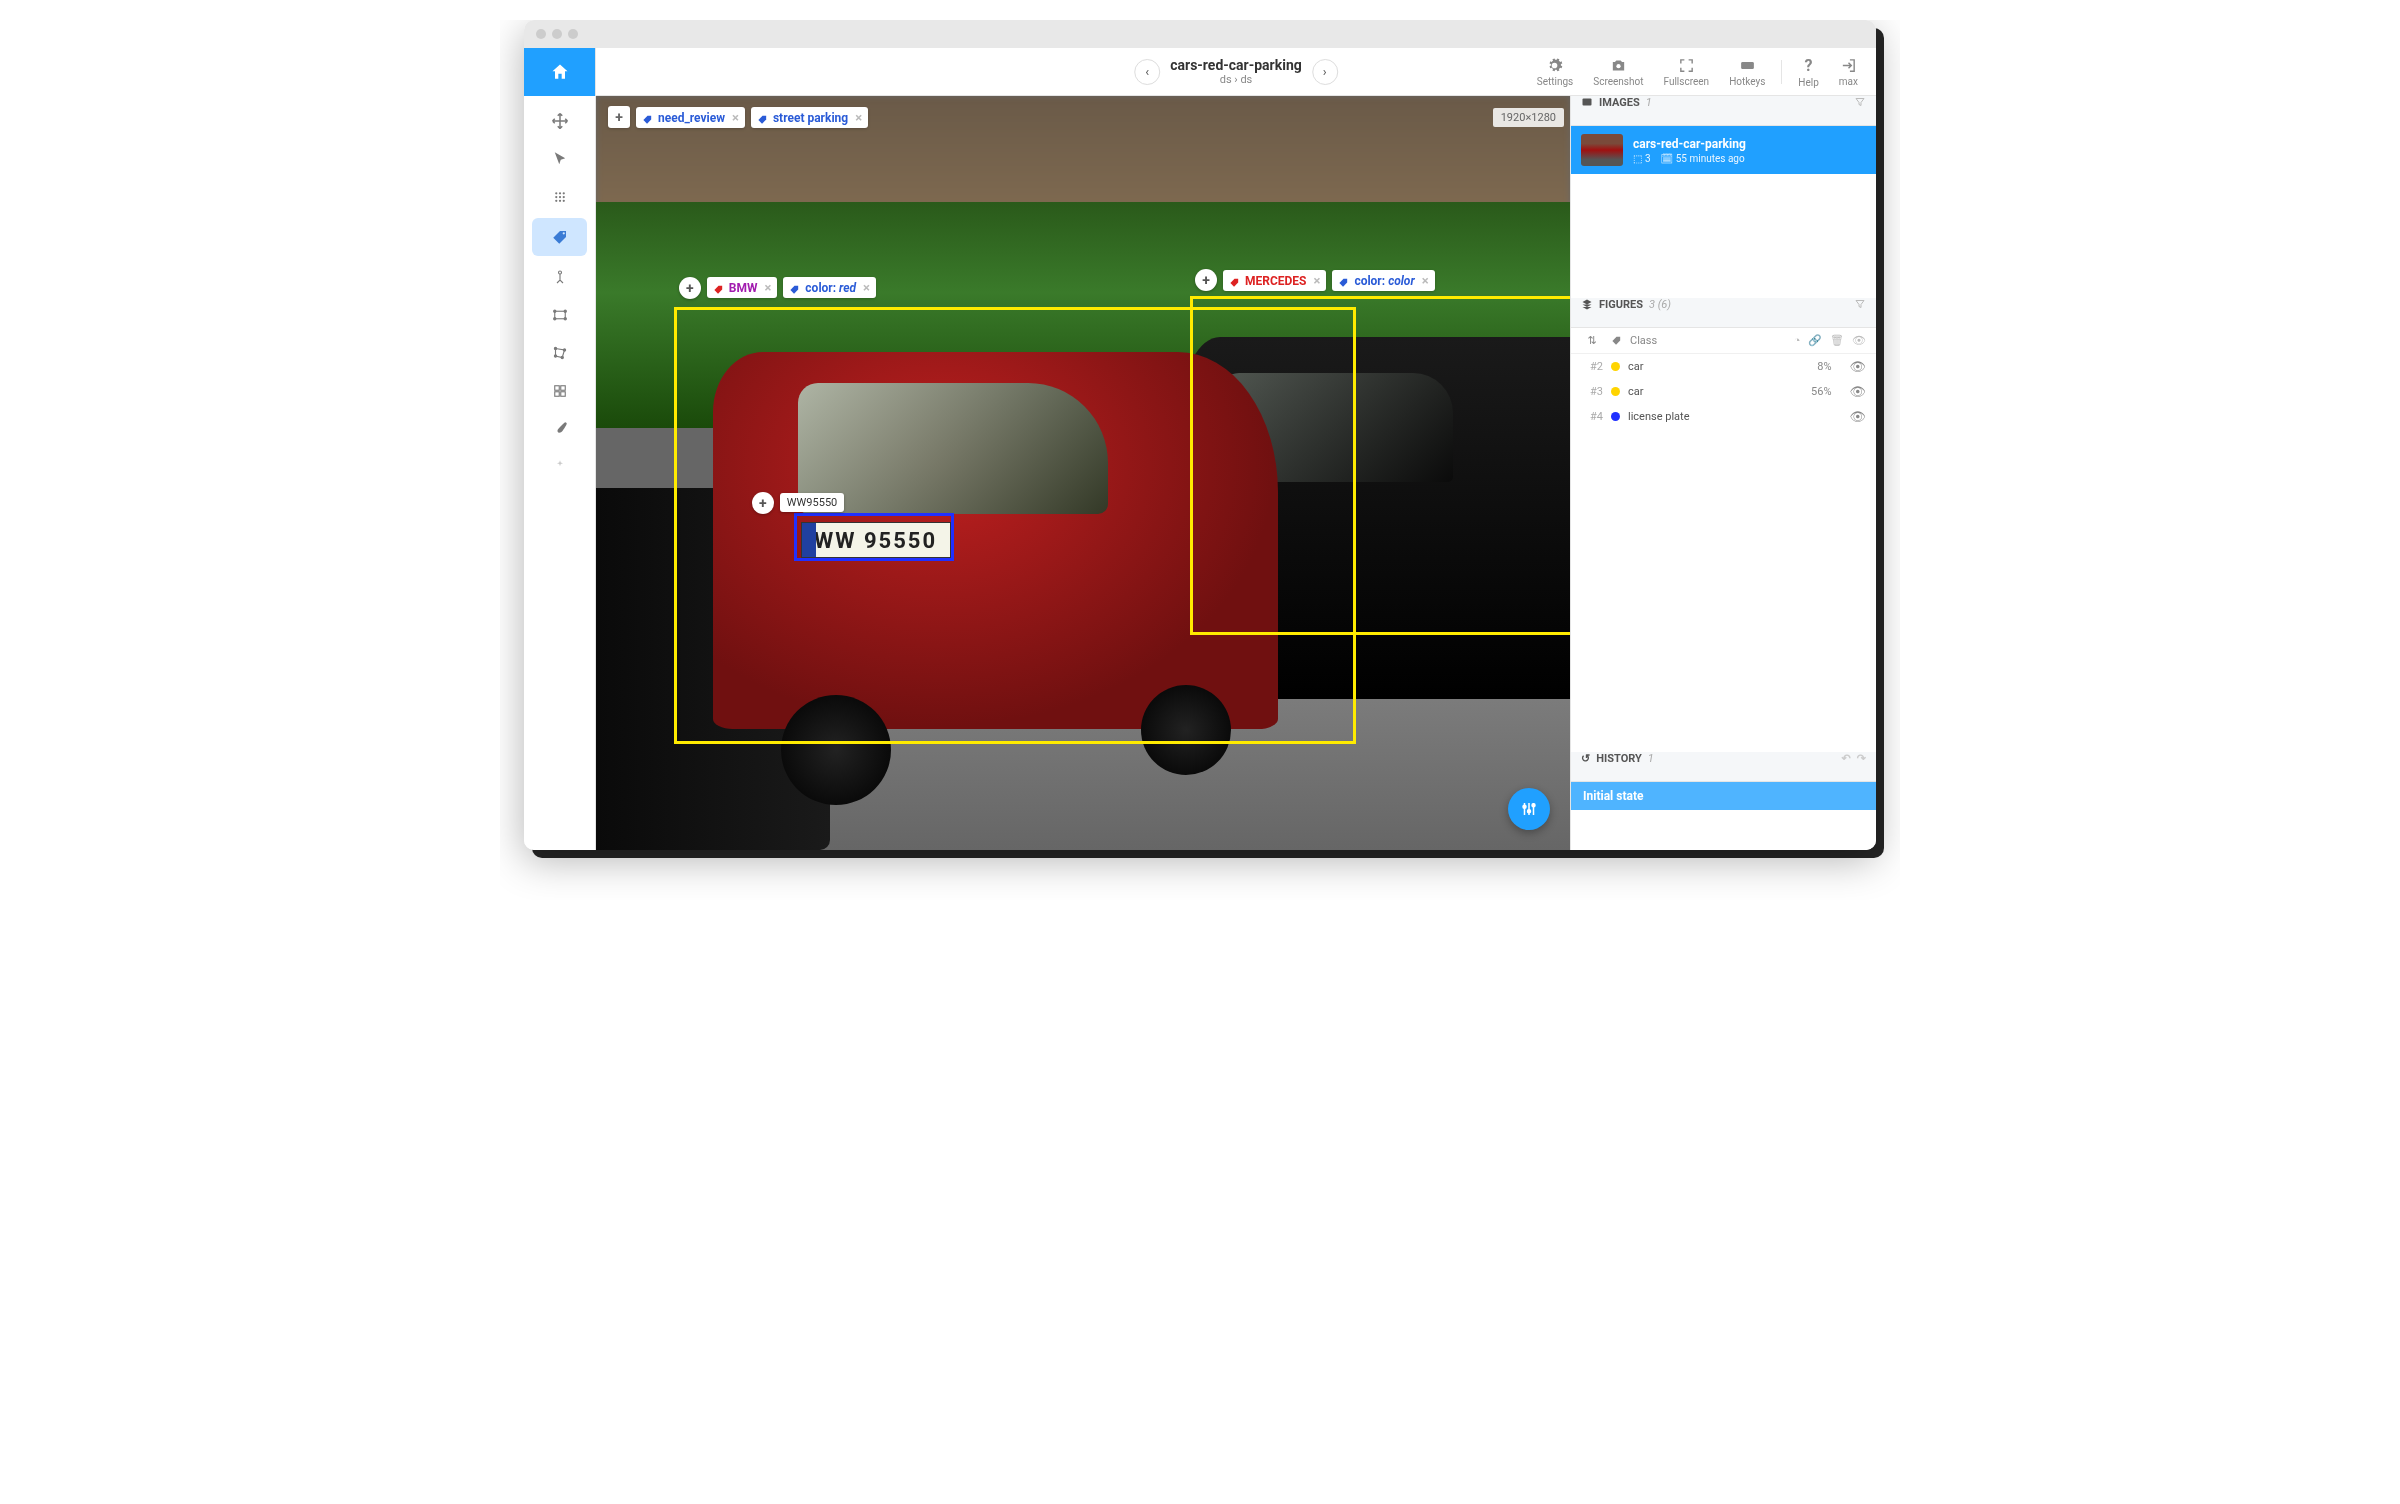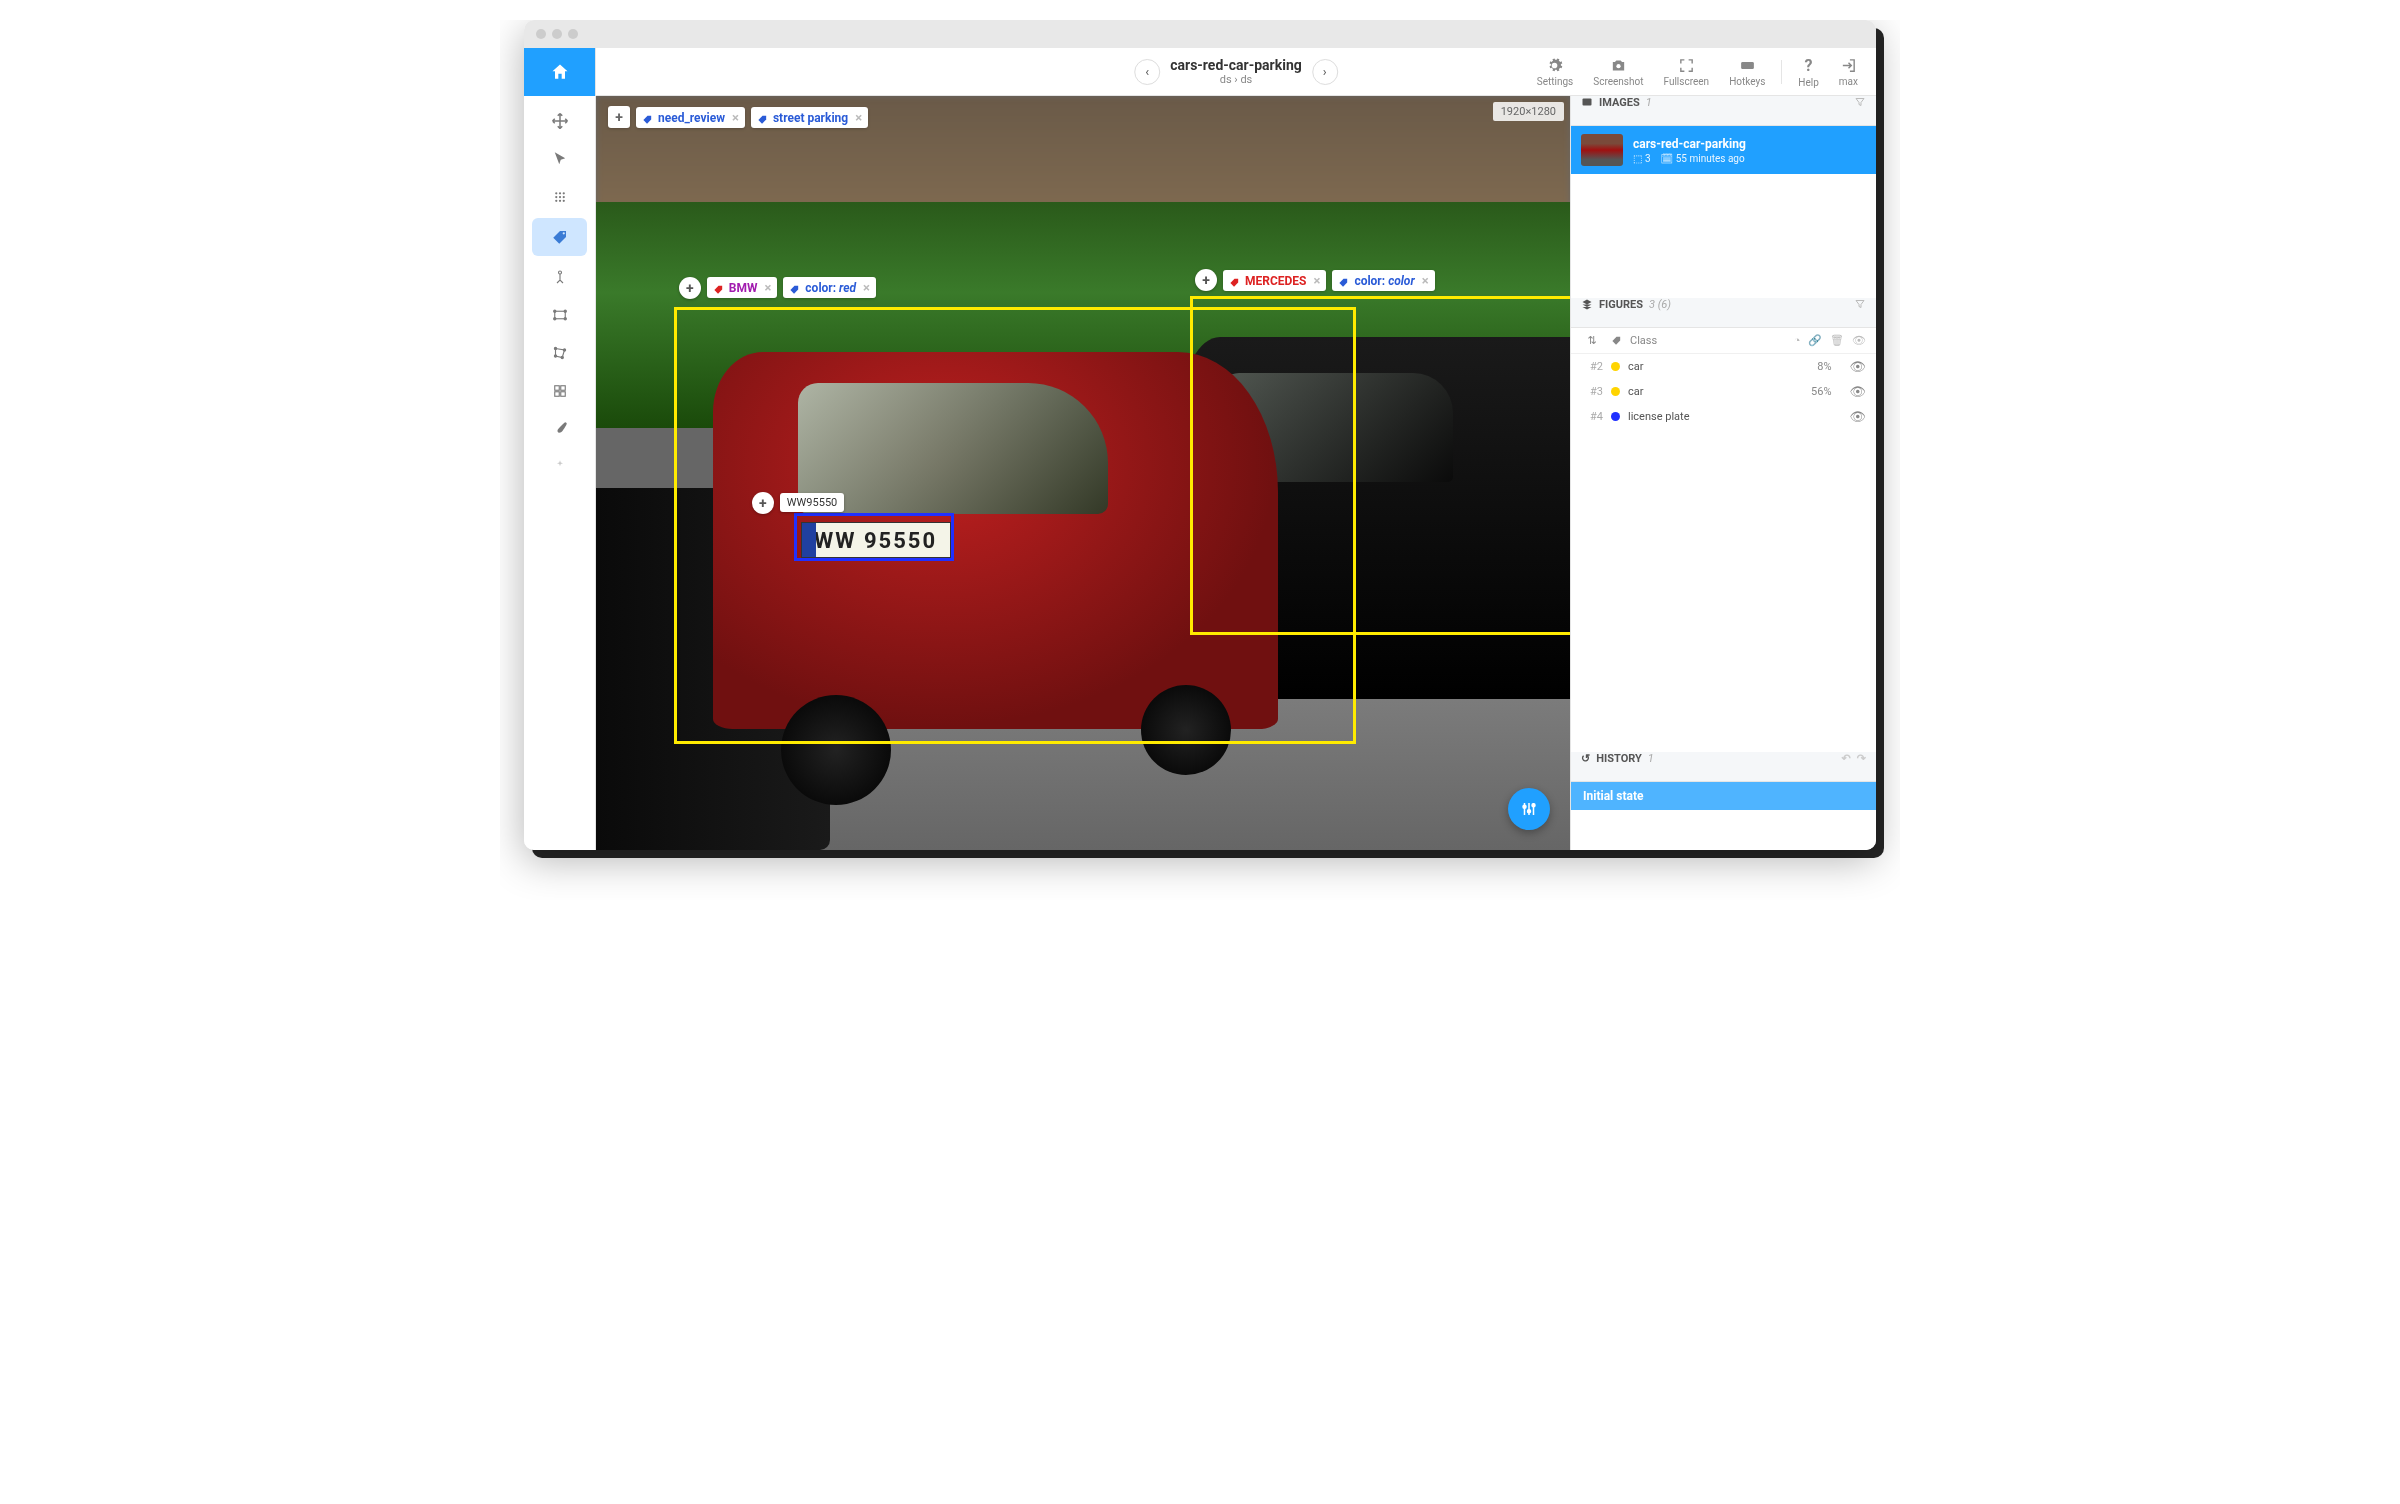--- a/index.html
+++ b/index.html
@@ -32,21 +32,21 @@
 .ground { position: absolute; bottom: 0; left: 0; right: 0; height: 32%; background: linear-gradient(#888 0%, #777 50%, #666 100%); }
 .car-red { position: absolute; left: 12%; top: 34%; width: 58%; height: 50%; background: radial-gradient(ellipse at 40% 30%, #c02020, #701010 70%); border-radius: 50px 100px 20px 20px / 60px 140px 10px 10px; }
 .car-red::before { content: ""; position: absolute; top: 8%; left: 15%; width: 55%; height: 35%; background: linear-gradient(135deg, rgba(180,220,200,0.8), rgba(40,60,40,0.9)); border-radius: 20px 80px 10px 10px; }
 .wheel1 { position: absolute; left: 19%; bottom: 6%; width: 110px; height: 110px; background: radial-gradient(#222, #000); border-radius: 50%; }
 .wheel2 { position: absolute; left: 56%; bottom: 10%; width: 90px; height: 90px; background: radial-gradient(#222, #000); border-radius: 50%; }
 .car-black { position: absolute; right: 0; top: 32%; width: 40%; height: 48%; background: linear-gradient(#1a1a1a, #000); border-radius: 40px 0 0 10px / 80px 0 0 10px; }
 .car-black::before { content: ""; position: absolute; top: 10%; left: 10%; width: 60%; height: 30%; background: linear-gradient(135deg, rgba(120,130,120,0.6), rgba(10,10,10,0.9)); border-radius: 20px 40px 5px 5px; }
 .car-dark-left { position: absolute; left: 0; bottom: 0; width: 24%; height: 48%; background: linear-gradient(90deg, #0a0a0a, #1a1a1a); border-radius: 0 60px 10px 0; }
 .plate { position: absolute; left: 21%; top: 56.5%; width: 150px; height: 36px; background: #f4f4e8; border: 1px solid #333; display: flex; align-items: center; justify-content: center; font-size: 22px; font-weight: 700; letter-spacing: 2px; color: #222; }
 .plate::before { content: ""; position: absolute; left: 0; top: 0; bottom: 0; width: 14px; background: #2040a0; }
-.dim-label { position: absolute; top: 6px; right: 6px; background: rgba(255,255,255,0.85); padding: 3px 8px; font-size: 11px; color: #666; border-radius: 2px; }
+.dim-label { position: absolute; top: 12px; right: 6px; background: rgba(255,255,255,0.85); padding: 3px 8px; font-size: 11px; color: #666; border-radius: 2px; }
 .tag-row { position: absolute; top: 10px; left: 12px; display: flex; gap: 6px; align-items: center; }
 .add-tag { width: 22px; height: 22px; border-radius: 3px; background: #fff; display: flex; align-items: center; justify-content: center; font-size: 14px; font-weight: 700; color: #666; box-shadow: 0 1px 3px rgba(0,0,0,0.2); cursor: pointer; }
 .tag { background: #fff; border-radius: 3px; padding: 3px 6px; display: flex; align-items: flex-end; gap: 5px; font-size: 12px; font-weight: 700; box-shadow: 0 1px 3px rgba(0,0,0,0.2); }
 .tag-icon { width: 11px; height: 11px; }
 .tag-x { color: #bbb; font-size: 13px; cursor: pointer; margin-left: 2px; }
 .bbox { position: absolute; border: 3px solid; }
 .bbox-yellow { border-color: #ffeb00; }
 .bbox-blue { border-color: #2030ff; }
 .bbox-label-row { position: absolute; display: flex; gap: 6px; align-items: center; }
 .add-circ { width: 22px; height: 22px; border-radius: 50%; background: #fff; display: flex; align-items: center; justify-content: center; font-size: 14px; font-weight: 700; color: #555; box-shadow: 0 1px 3px rgba(0,0,0,0.3); cursor: pointer; }

